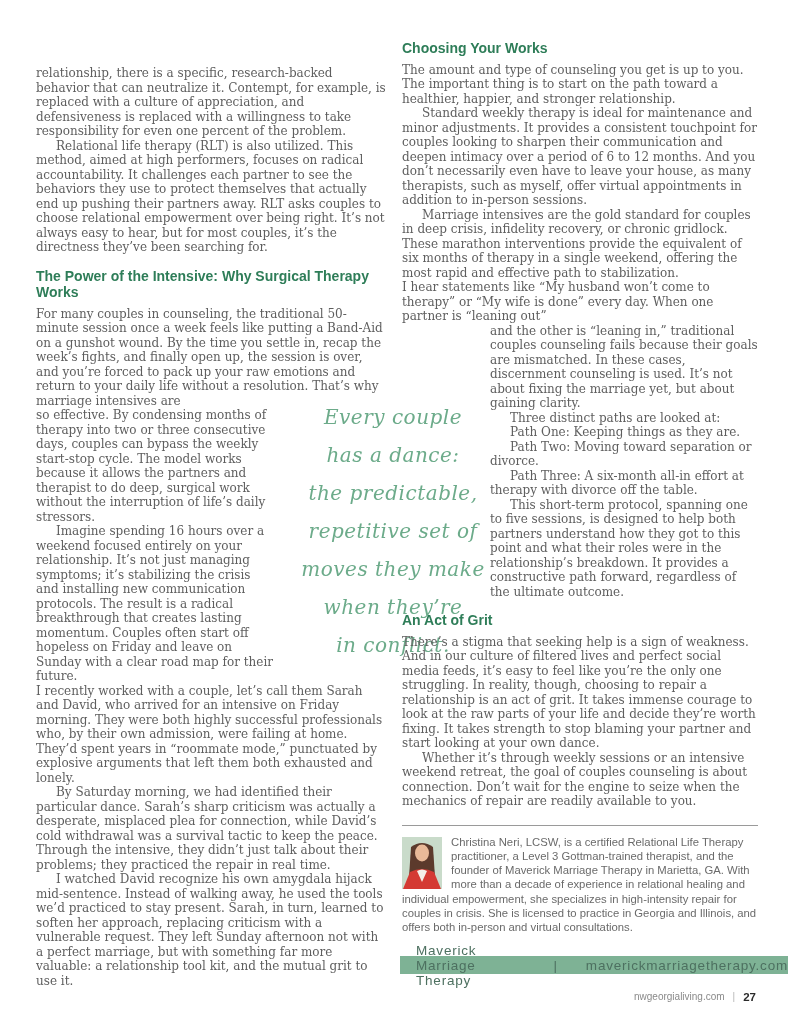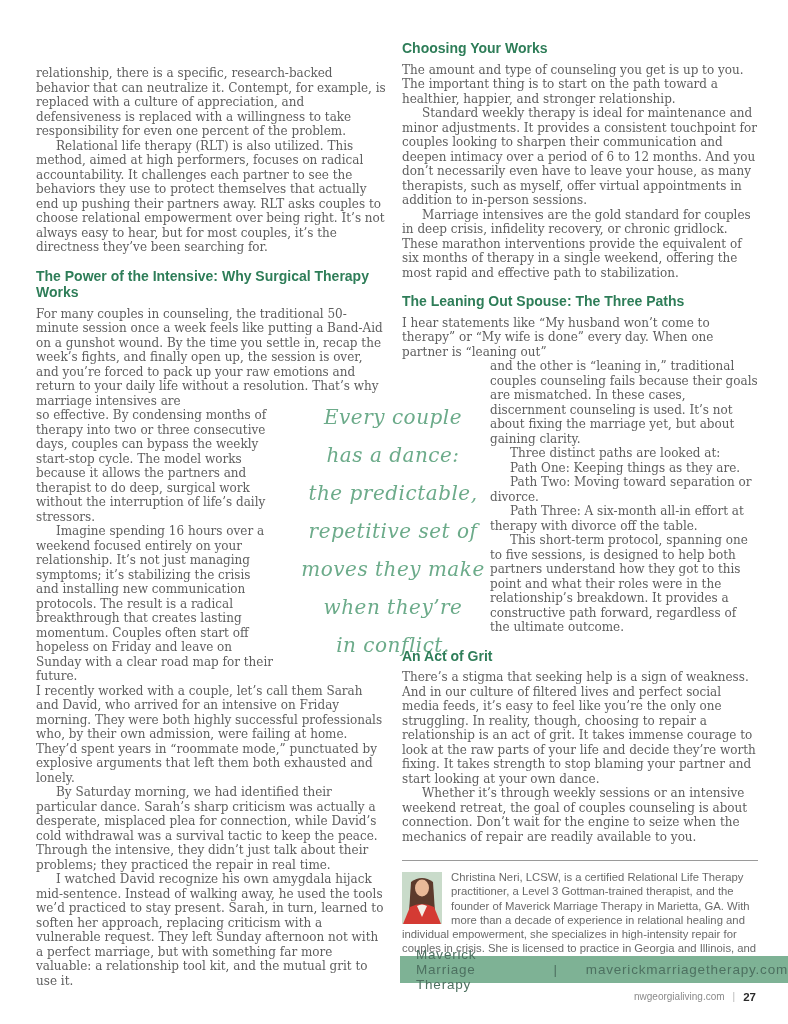--- a/index.html
+++ b/index.html
@@ -42,21 +42,21 @@
     margin-top:16px; border-top:1px solid #9a9a9a; padding-top:9px;
     font-family:"Liberation Sans", sans-serif;
     font-size:11.3px; line-height:14.3px; color:#6a6a6a;
   }
   .bio-photo {
     float:left; width:40px; height:52px; margin:2px 9px 2px 0;
     display:block;
   }
 
   .footer-bar {
-    position:absolute; left:400px; right:0; top:956px; height:27px;
+    position:absolute; left:400px; right:0; top:956px; height:18px;
     background:#7eb295;
     display:flex; align-items:center; gap:28px;
     padding-left:16px; box-sizing:border-box;
     font-family:"Liberation Sans", sans-serif;
     font-size:13.5px; letter-spacing:0.8px; color:#4d7060;
   }
   .footer-bar .url { letter-spacing:0.8px; cursor:pointer; }
 
   .page-footer {
     position:absolute; right:32px; top:991px;
@@ -96,21 +96,20 @@
     <span>moves they make</span>
     <span>when they’re</span>
     <span>in conflict.</span>
   </div>
 
   <div class="col right">
     <h3 class="heading">Choosing Your Works</h3>
     <p class="body">The amount and type of counseling you get is up to you. The important thing is to start on the path toward a healthier, happier, and stronger relationship.</p>
     <p class="body indent">Standard weekly therapy is ideal for maintenance and minor adjustments. It provides a consistent touchpoint for couples looking to sharpen their communication and deepen intimacy over a period of 6 to 12 months. And you don’t necessarily even have to leave your house, as many therapists, such as myself, offer virtual appointments in addition to in-person sessions.</p>
     <p class="body indent">Marriage intensives are the gold standard for couples in deep crisis, infidelity recovery, or chronic gridlock. These marathon interventions provide the equivalent of six months of therapy in a single weekend, offering the most rapid and effective path to stabilization.</p>
-    <h3 class="heading">The Leaning Out Spouse: The Three Paths</h3>
     <p class="body">I hear statements like “My husband won’t come to therapy” or “My wife is done” every day. When one partner is “leaning out”</p>
     <div class="narrow-left">
       <p class="body">and the other is “leaning in,” traditional couples counseling fails because their goals are mismatched. In these cases, discernment counseling is used. It’s not about fixing the marriage yet, but about gaining clarity.</p>
       <p class="body indent">Three distinct paths are looked at:</p>
       <p class="body indent">Path One: Keeping things as they are.</p>
       <p class="body indent">Path Two: Moving toward separation or divorce.</p>
       <p class="body indent">Path Three: A six-month all-in effort at therapy with divorce off the table.</p>
       <p class="body indent">This short-term protocol, spanning one to five sessions, is designed to help both partners understand how they got to this point and what their roles were in the relationship’s breakdown. It provides a constructive path forward, regardless of the ultimate outcome.</p>
     </div>
     <h3 class="heading">An Act of Grit</h3>

